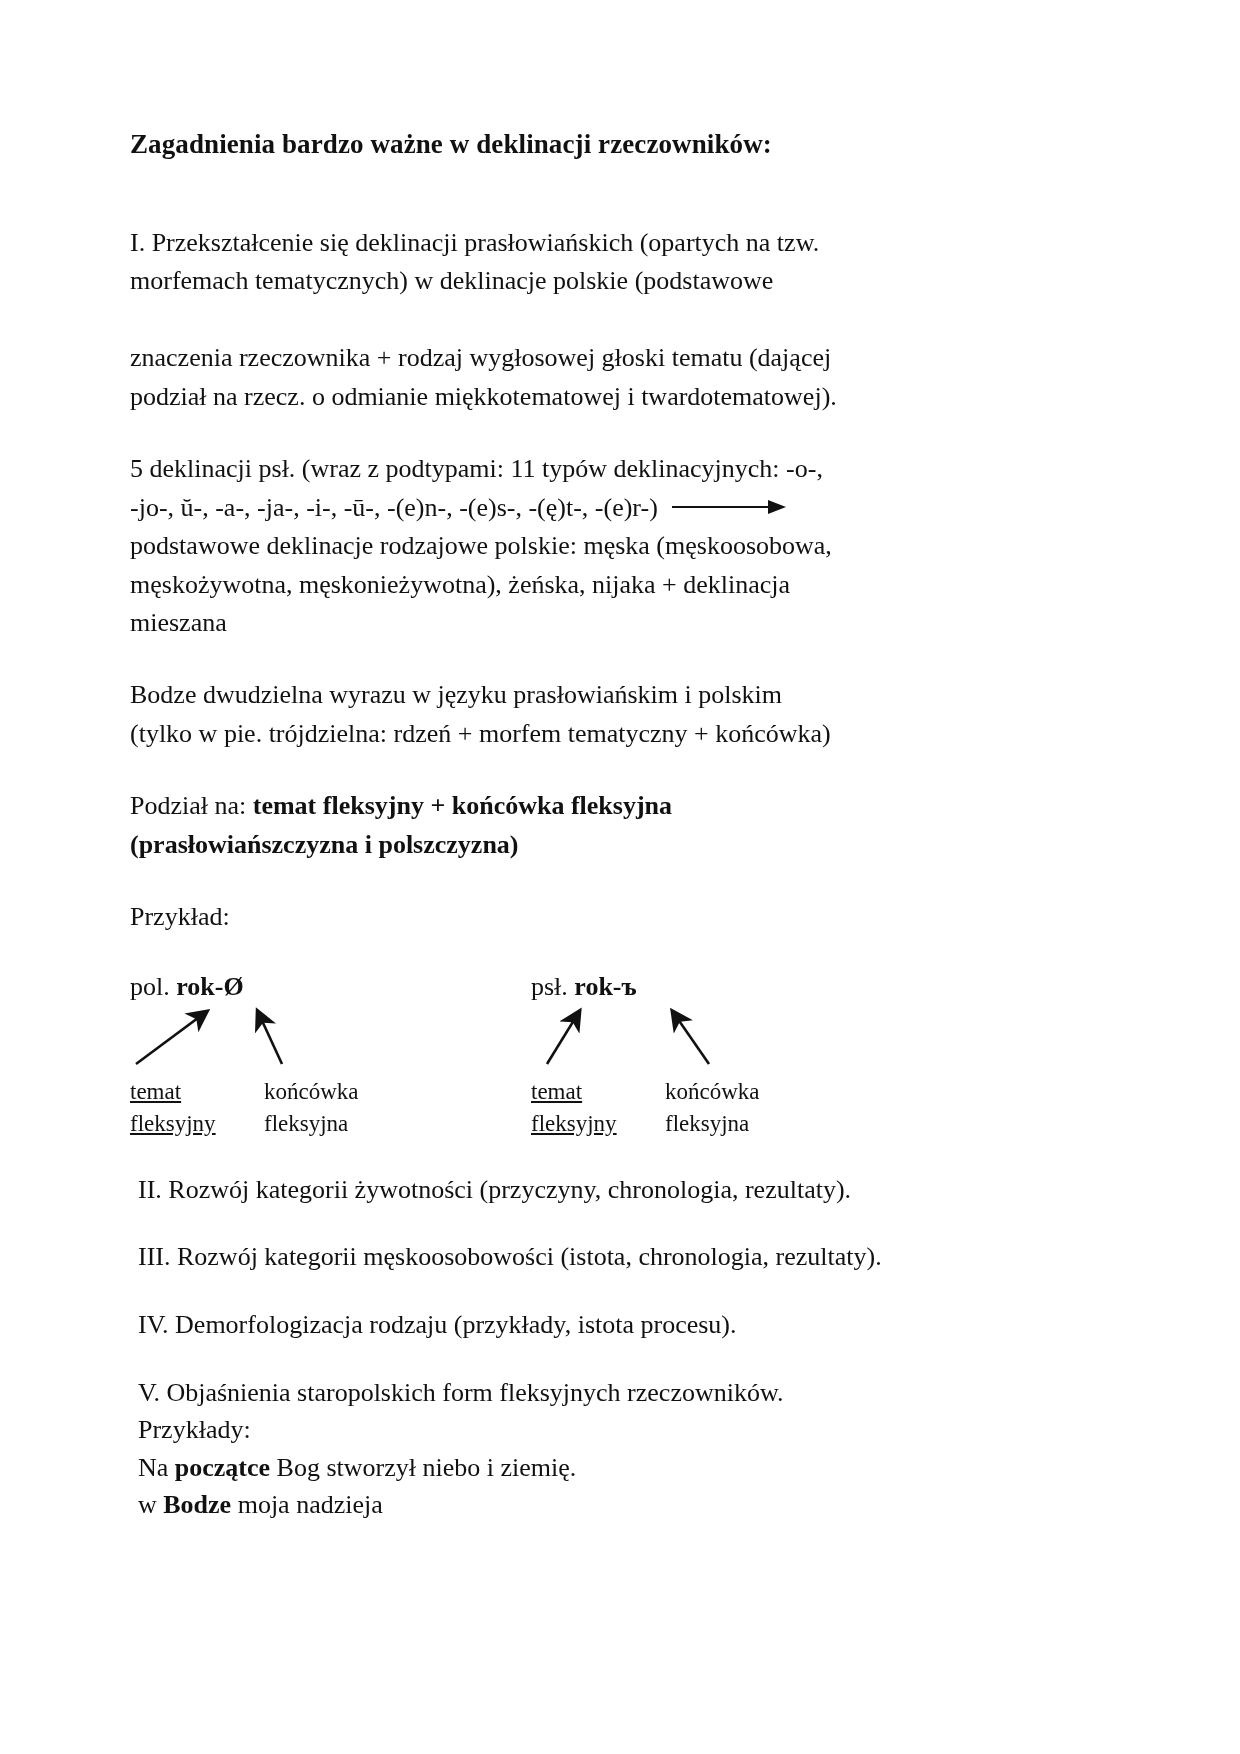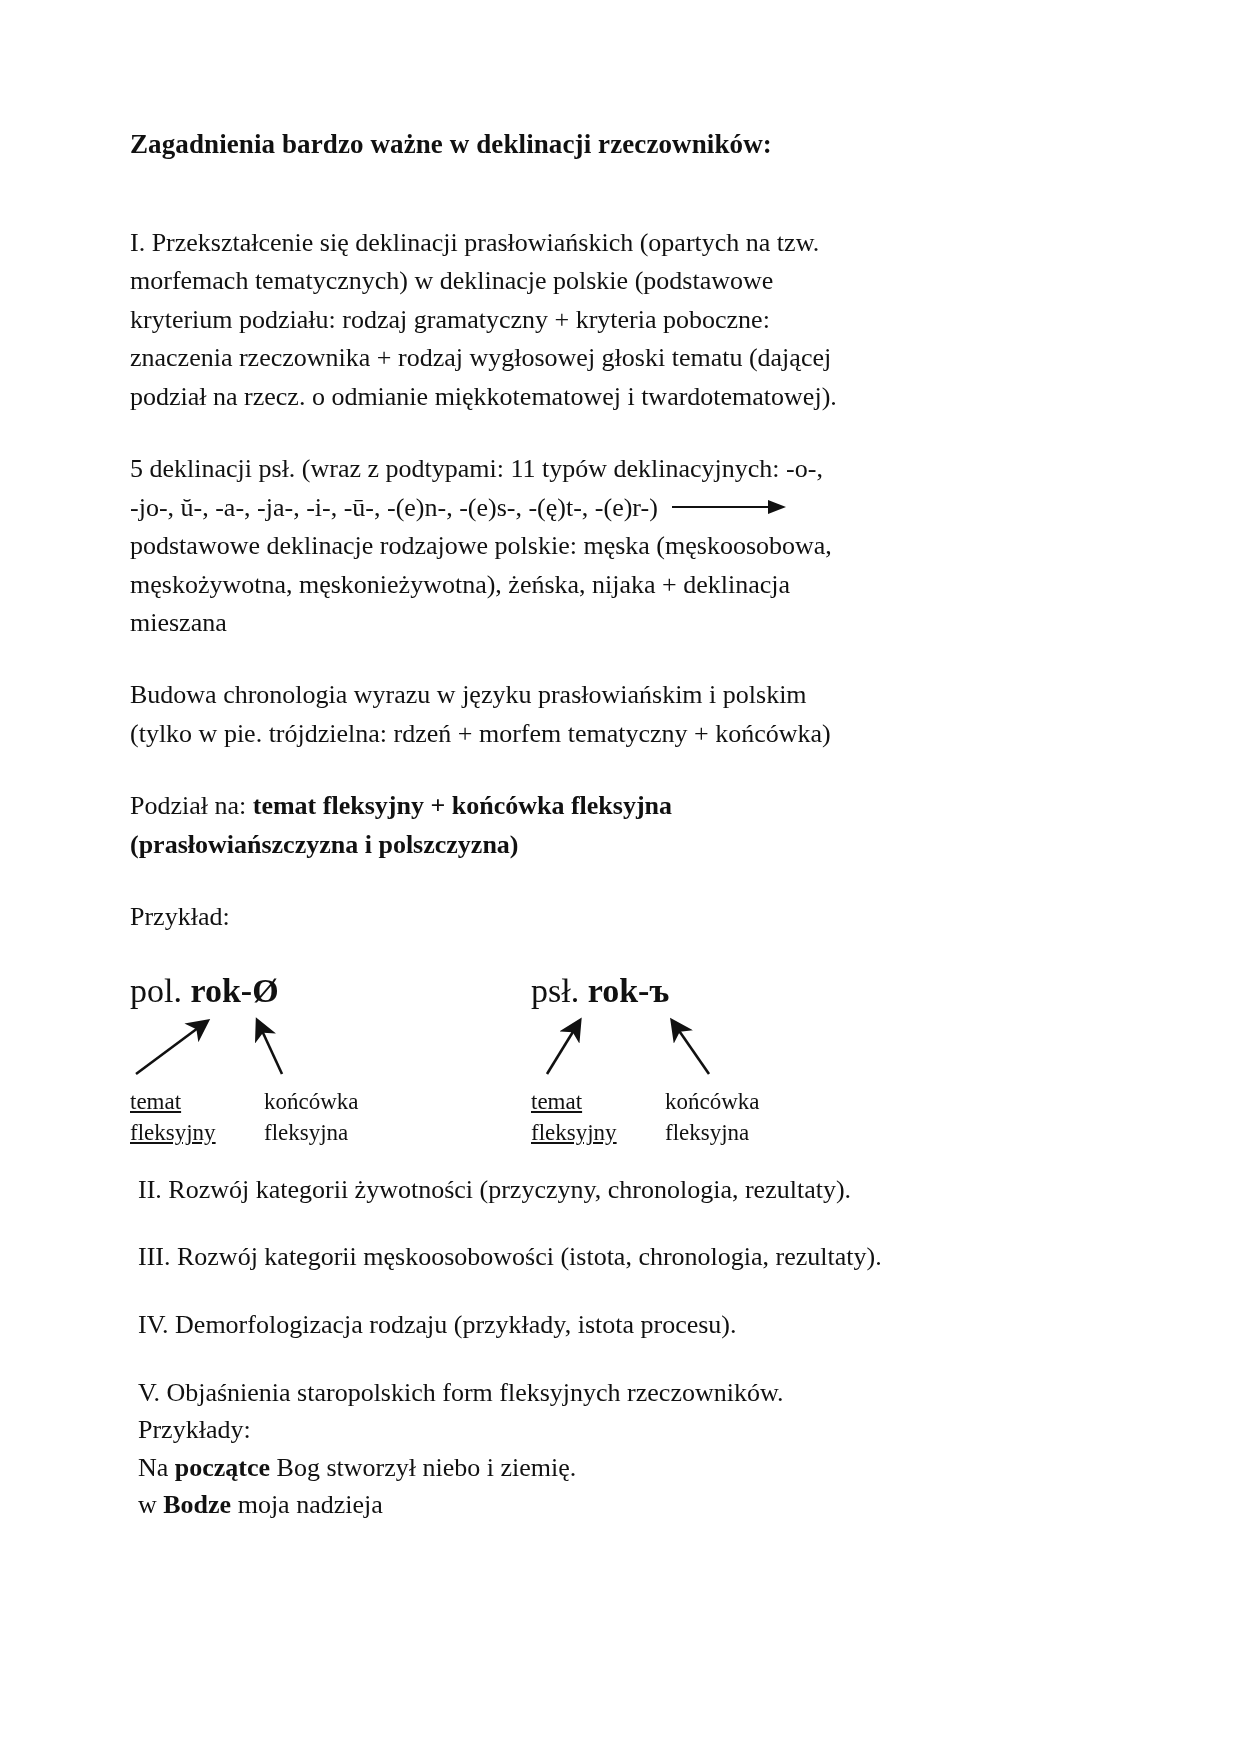--- a/index.html
+++ b/index.html
@@ -80,21 +80,21 @@
     height: 200px;
   }
   .ex-group {
     position: absolute;
     top: 0;
   }
   .ex-group.left { left: 0px; }
   .ex-group.right { left: 394px; margin-left: 7px; }
 
   .ex-word {
-    font-size: 34px;
+    font-size: 26px;
     line-height: 1.2;
     white-space: nowrap;
   }
   .ex-word .lang { font-weight: normal; }
   .ex-word .form { font-weight: bold; }
 
   .ex-arrows {
     position: relative;
     height: 74px;
     width: 280px;
@@ -130,35 +130,35 @@
 </head>
 <body>
 
 <div class="page">
 
   <h1 class="doc-title">Zagadnienia bardzo ważne w deklinacji rzeczowników:</h1>
 
   <p class="para">
     <span>I. Przekształcenie się deklinacji prasłowiańskich (opartych na tzw.</span><br>
     <span>morfemach tematycznych) w deklinacje polskie (podstawowe</span><br>
-    <span>kryterium podziału: rodzaj gramatyczny + kryteria poboczne:</span><br>
+    <br>
     <span>znaczenia rzeczownika + rodzaj wygłosowej głoski tematu (dającej</span><br>
     <span>podział na rzecz. o odmianie miękkotematowej i twardotematowej).</span>
   </p>
 
   <p class="para para-arrow">
     <span>5 deklinacji psł. (wraz z podtypami: 11 typów deklinacyjnych: -o-,</span><br>
     <span>-jo-, ŭ-, -a-, -ja-, -i-, -ū-, -(e)n-, -(e)s-, -(ę)t-, -(e)r-)</span><span class="inline-arrow"><span class="shaft"></span><span class="head"></span></span><br>
     <span>podstawowe deklinacje rodzajowe polskie: męska (męskoosobowa,</span><br>
     <span>męskożywotna, męskonieżywotna), żeńska, nijaka + deklinacja</span><br>
     <span>mieszana</span>
   </p>
 
   <p class="para">
-    <span>Budowa chronologia wyrazu w języku prasłowiańskim i polskim</span><br>
+    <span>Bodze dwudzielna wyrazu w języku prasłowiańskim i polskim</span><br>
     <span>(tylko w pie. trójdzielna: rdzeń + morfem tematyczny + końcówka)</span>
   </p>
 
   <p class="para">
     <span>Podział na: </span><span class="b">temat fleksyjny + końcówka fleksyjna</span><br>
     <span class="b">(prasłowiańszczyzna i polszczyzna)</span>
   </p>
 
   <p class="para">Przykład:</p>
 

